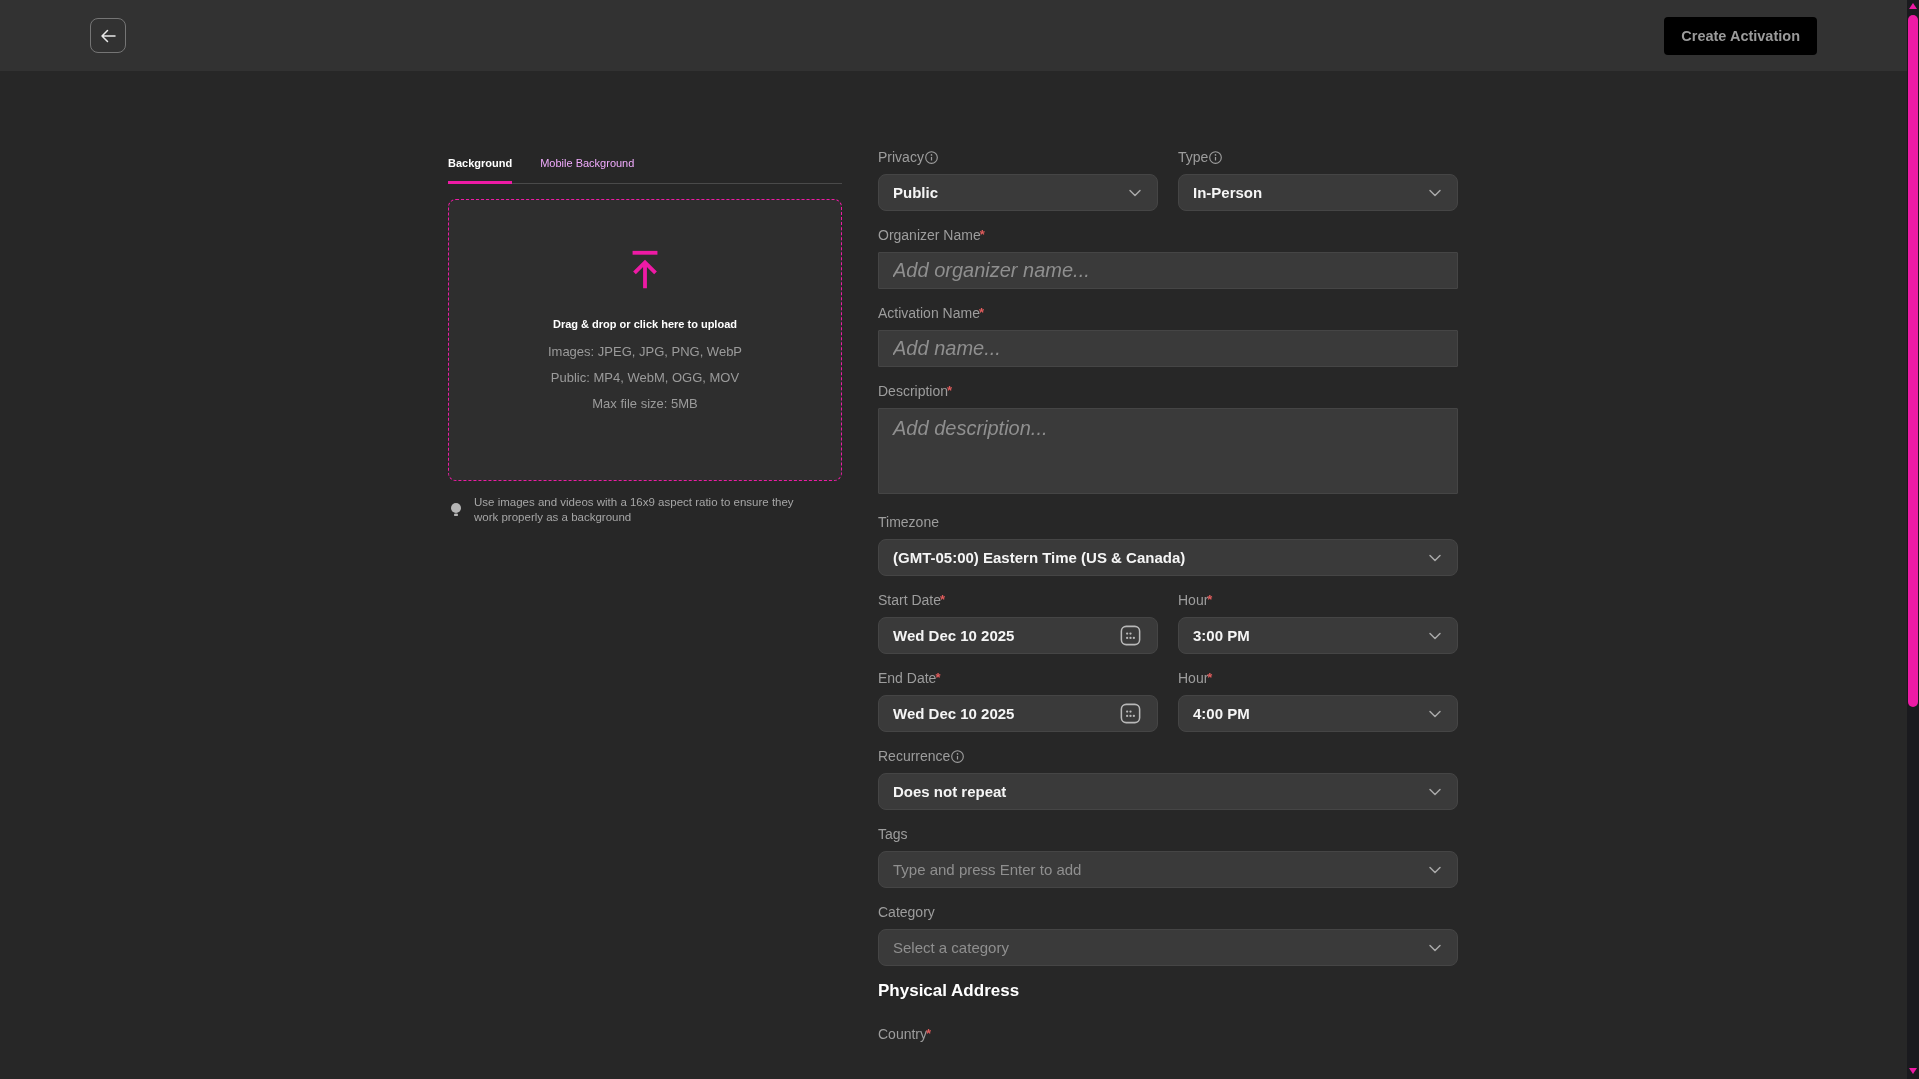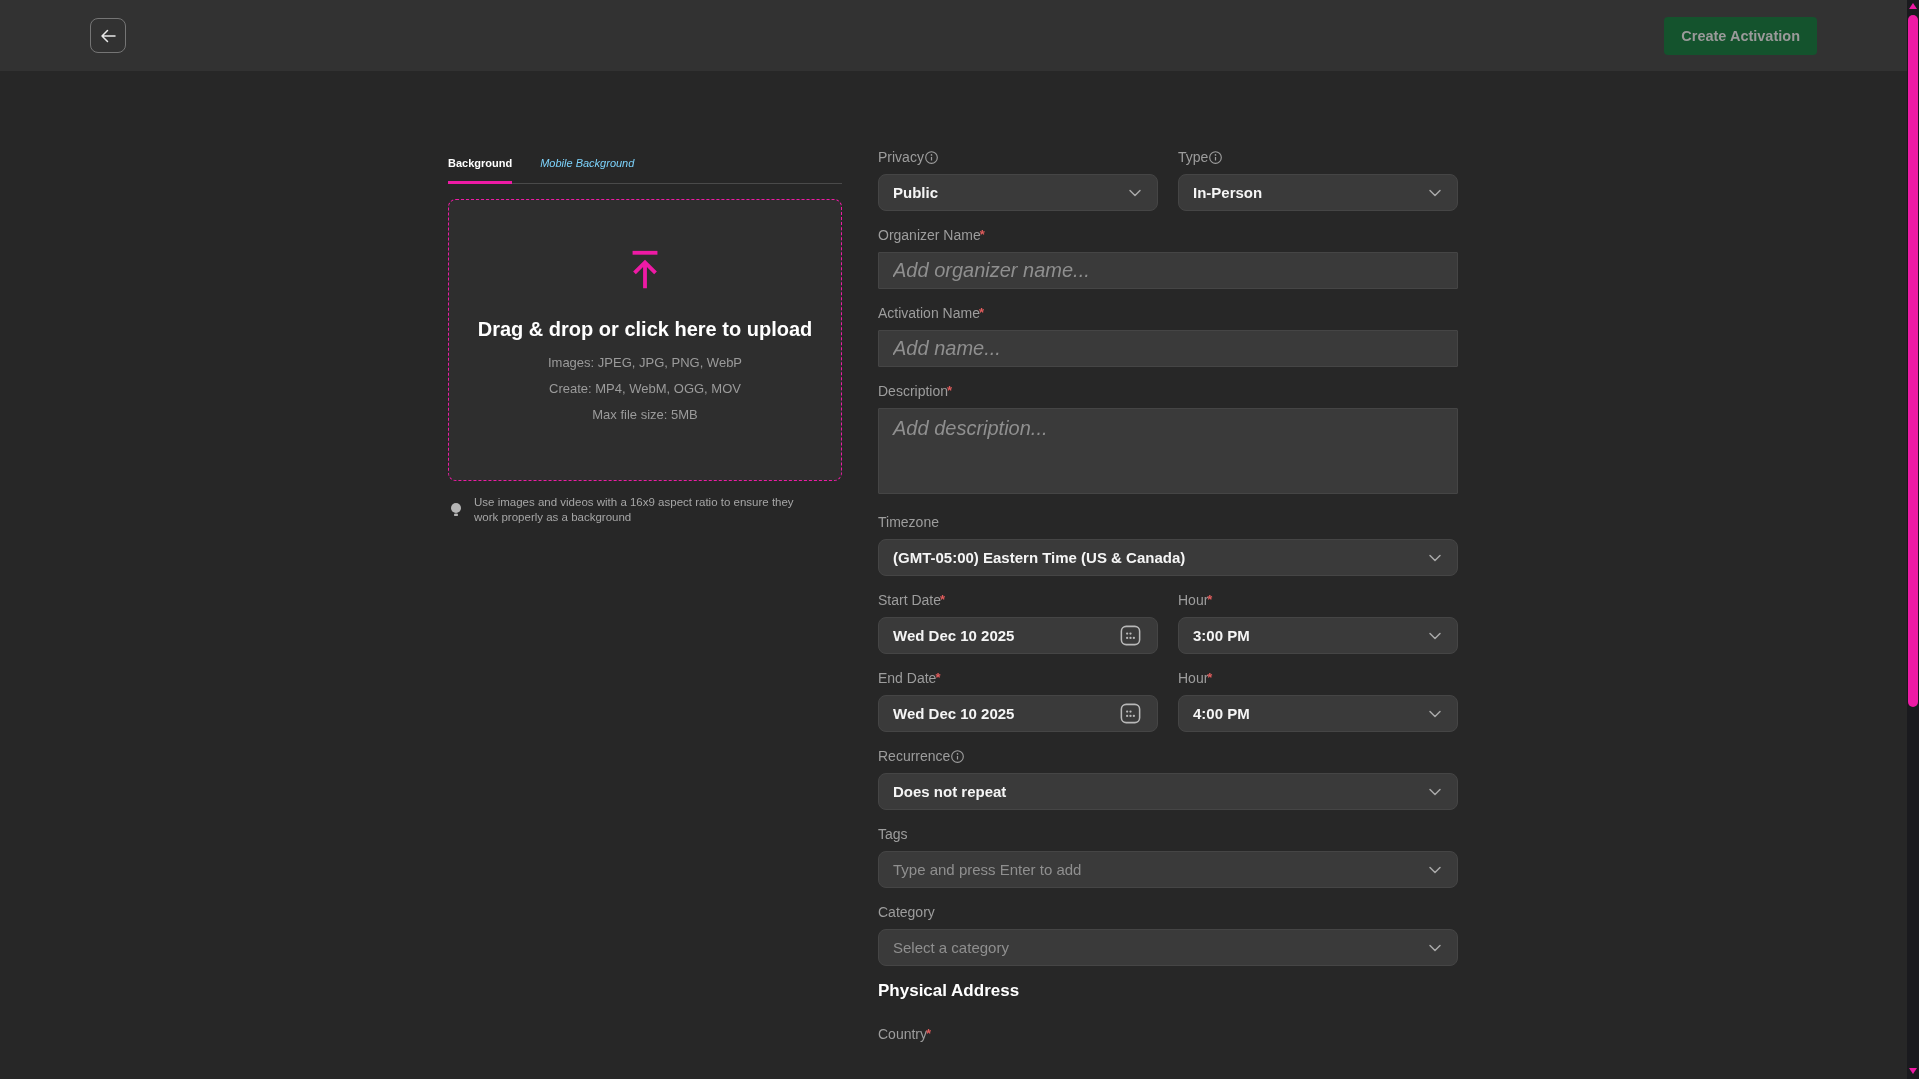--- a/index.html
+++ b/index.html
@@ -28,45 +28,45 @@
     background:var(--topbar-bg);
     display:flex;align-items:center;
   }
   .back-btn{
     position:absolute;left:90px;top:18px;width:36px;height:35px;
     border:1px solid #757575;border-radius:8px;background:transparent;
     display:flex;align-items:center;justify-content:center;cursor:pointer;
   }
   .create-btn{
     position:absolute;right:102px;top:17px;height:38px;padding:0 17px;
-    background:#14532d;border:none;border-radius:4px;
+    background:#000000;border:none;border-radius:4px;
     color:#9a9a9a;font-size:14.5px;font-weight:600;
     font-family:"Liberation Sans",sans-serif;cursor:default;
     display:flex;align-items:center;
   }
   
   .content{
     position:absolute;top:71px;left:448px;width:1010px;
     display:flex;gap:36px;
   }
   .left-col{width:394px;padding-top:86px;}
   .right-col{width:580px;padding-top:77px;}
   
   .tabs{display:flex;gap:28px;border-bottom:1px solid #4a4a4a;}
   .tab{padding-bottom:12px;font-size:11px;cursor:pointer;margin-bottom:-1px;}
   .tab.active{color:#ffffff;font-weight:700;border-bottom:3px solid var(--accent);}
-  .tab.inactive{color:#7dd3fc;font-weight:400;font-style:italic;}
+  .tab.inactive{color:#f0abfc;font-weight:400;}
   
   .dropzone{
     margin-top:15px;width:394px;height:282px;
     background:#2e2e2e;border:1px dashed var(--accent);border-radius:8px;
     display:flex;flex-direction:column;align-items:center;
     padding-top:48px;cursor:pointer;
   }
-  .dz-title{margin-top:26px;font-size:20px;font-weight:700;color:#ffffff;}
+  .dz-title{margin-top:26px;font-size:11px;font-weight:700;color:#ffffff;}
   .dz-line{margin-top:11px;font-size:13px;color:#9b9b9b;}
   .dz-line.first{margin-top:14px;}
   .tip{
     margin-top:14px;display:flex;gap:10px;align-items:center;width:356px;
   }
   .tip-text{font-size:11.5px;line-height:15px;color:var(--muted);width:320px;}
   
   .fgroup{margin-bottom:15px;}
   .frow{display:flex;gap:20px;margin-bottom:15px;}
   .frow .fgroup{flex:1;margin-bottom:0;}
@@ -142,21 +142,21 @@
 
     <div class="dropzone">
       <span class="icon">
         <svg width="46" height="44" viewBox="0 0 48 46">
           <path d="M11 5 H37" stroke="#ee1aa5" stroke-width="4" fill="none"></path>
           <path d="M24 42 V15 M13 26 L24 15 L35 26" stroke="#ee1aa5" stroke-width="4" fill="none"></path>
         </svg>
       </span>
       <div class="dz-title">Drag &amp; drop or click here to upload</div>
       <div class="dz-line first">Images: JPEG, JPG, PNG, WebP</div>
-      <div class="dz-line">Create: MP4, WebM, OGG, MOV</div>
+      <div class="dz-line">Public: MP4, WebM, OGG, MOV</div>
       <div class="dz-line">Max file size: 5MB</div>
     </div>
 
     <div class="tip">
       <span class="icon">
         <svg width="16" height="18" viewBox="0 0 16 18">
           <circle cx="8" cy="7" r="5" fill="#b5b5b5"></circle>
           <rect x="6" y="12.5" width="4" height="2.6" rx="1.2" fill="#b5b5b5"></rect>
         </svg>
       </span>

